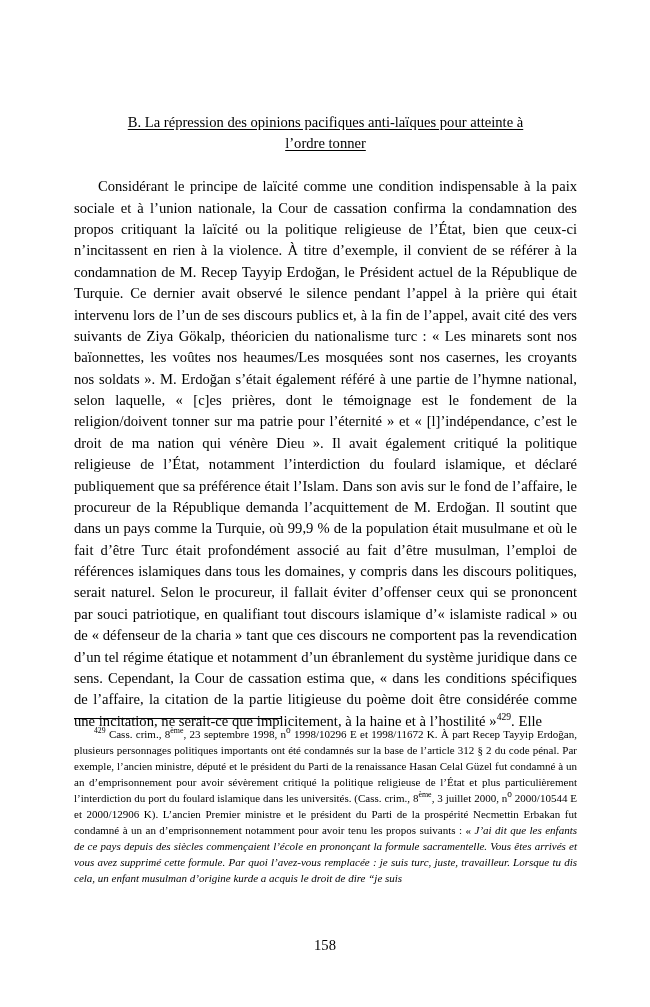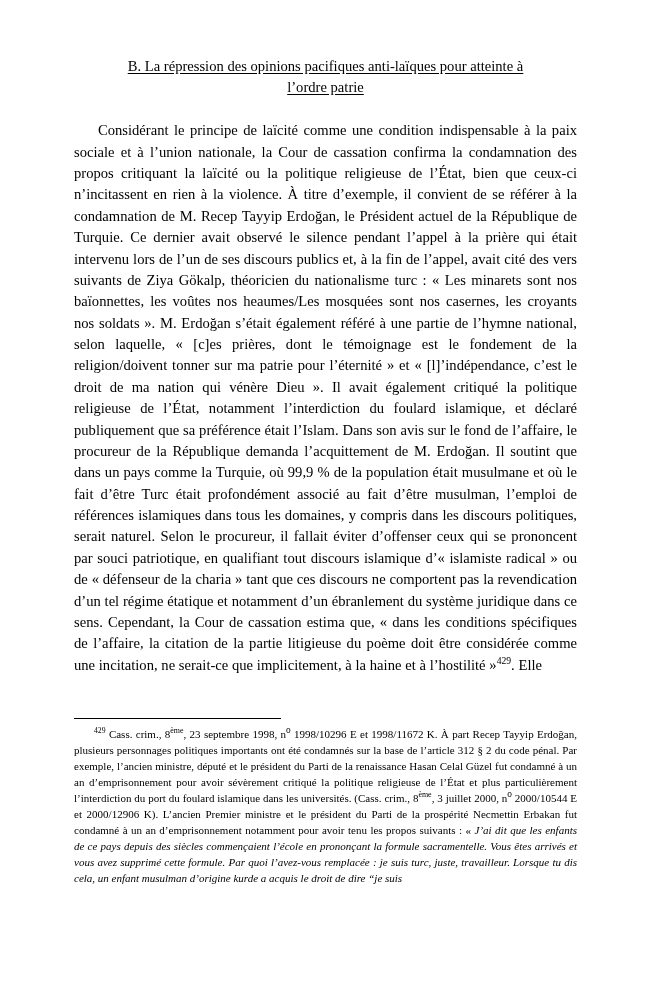--- a/index.html
+++ b/index.html
@@ -24,21 +24,21 @@
   .content {
     position: absolute;
     left: 74px;
     top: 0;
     width: 503px;
   }
 
   
   .section-heading {
     margin: 0;
-    padding-top: 56px;
+    padding-top: 112px;
     font-size: 14.6px;
     font-weight: normal;
     line-height: 1.45;
     text-align: center;
   }
   .section-heading .u {
     text-decoration: underline;
     text-underline-offset: 2px;
   }
 
@@ -120,26 +120,27 @@
 </style>
 </head>
 <body>
 
 <div class="page">
 
   <div class="content">
 
     <h2 class="section-heading">
       <span class="u">B. La répression des opinions pacifiques anti-laïques pour atteinte à</span><br>
-      <span class="u">l’ordre patrie</span>
+      <span class="u">l’ordre tonner</span>
     </h2>
 
     <p class="body-paragraph"><span>Considérant le principe de laïcité comme une condition indispensable à la paix sociale et à l’union nationale, la Cour de cassation confirma la condamnation des propos critiquant la laïcité ou la politique religieuse de l’État, bien que ceux-ci n’incitassent en rien à la violence. À titre d’exemple, il convient de se référer à la condamnation de M. Recep Tayyip Erdoğan, le Président actuel de la République de Turquie. Ce dernier avait observé le silence pendant l’appel à la prière qui était intervenu lors de l’un de ses discours publics et, à la fin de l’appel, avait cité des vers suivants de Ziya Gökalp, théoricien du nationalisme turc : « Les minarets sont nos baïonnettes, les voûtes nos heaumes/Les mosquées sont nos casernes, les croyants nos soldats ». M. Erdoğan s’était également référé à une partie de l’hymne national, selon laquelle, « [c]es prières, dont le témoignage est le fondement de la religion/doivent tonner sur ma patrie pour l’éternité » et « [l]’indépendance, c’est le droit de ma nation qui vénère Dieu ». Il avait également critiqué la politique religieuse de l’État, notamment l’interdiction du foulard islamique, et déclaré publiquement que sa préférence était l’Islam. Dans son avis sur le fond de l’affaire, le procureur de la République demanda l’acquittement de M. Erdoğan. Il soutint que dans un pays comme la Turquie, où 99,9 % de la population était musulmane et où le fait d’être Turc était profondément associé au fait d’être musulman, l’emploi de références islamiques dans tous les domaines, y compris dans les discours politiques, serait naturel. Selon le procureur, il fallait éviter d’offenser ceux qui se prononcent par souci patriotique, en qualifiant tout discours islamique d’« islamiste radical » ou de « défenseur de la charia » tant que ces discours ne comportent pas la revendication d’un tel régime étatique et notamment d’un ébranlement du système juridique dans ce sens. Cependant, la Cour de cassation estima que, « dans les conditions spécifiques de l’affaire, la citation de la partie litigieuse du poème doit être considérée comme une incitation, ne serait-ce que implicitement, à la haine et à l’hostilité »</span><span class="fn-ref">429</span><span>. Elle</span></p>
 
   </div>
 
   <div class="footnote-area">
     <hr class="footnote-rule">
     <p class="footnote-text"><span class="fn-num">429</span><span> Cass. crim., 8</span><span class="sup-sm">ème</span><span>, 23 septembre 1998, n</span><span class="sup-deg">o</span><span> 1998/10296 E et 1998/11672 K. À part Recep Tayyip Erdoğan, plusieurs personnages politiques importants ont été condamnés sur la base de l’article 312 § 2 du code pénal. Par exemple, l’ancien ministre, député et le président du Parti de la renaissance Hasan Celal Güzel fut condamné à un an d’emprisonnement pour avoir sévèrement critiqué la politique religieuse de l’État et plus particulièrement l’interdiction du port du foulard islamique dans les universités. (Cass. crim., 8</span><span class="sup-sm">ème</span><span>, 3 juillet 2000, n</span><span class="sup-deg">o</span><span> 2000/10544 E et 2000/12906 K). L’ancien Premier ministre et le président du Parti de la prospérité Necmettin Erbakan fut condamné à un an d’emprisonnement notamment pour avoir tenu les propos suivants : « </span><span class="quoted-italic">J’ai dit que les enfants de ce pays depuis des siècles commençaient l’école en prononçant la formule sacramentelle. Vous êtes arrivés et vous avez supprimé cette formule. Par quoi l’avez-vous remplacée : je suis turc, juste, travailleur. Lorsque tu dis cela, un enfant musulman d’origine kurde a acquis le droit de dire “je suis</span></p>
   </div>
 
+  <div class="page-number">158</div>
 
 </div>
 
 </body></html>

